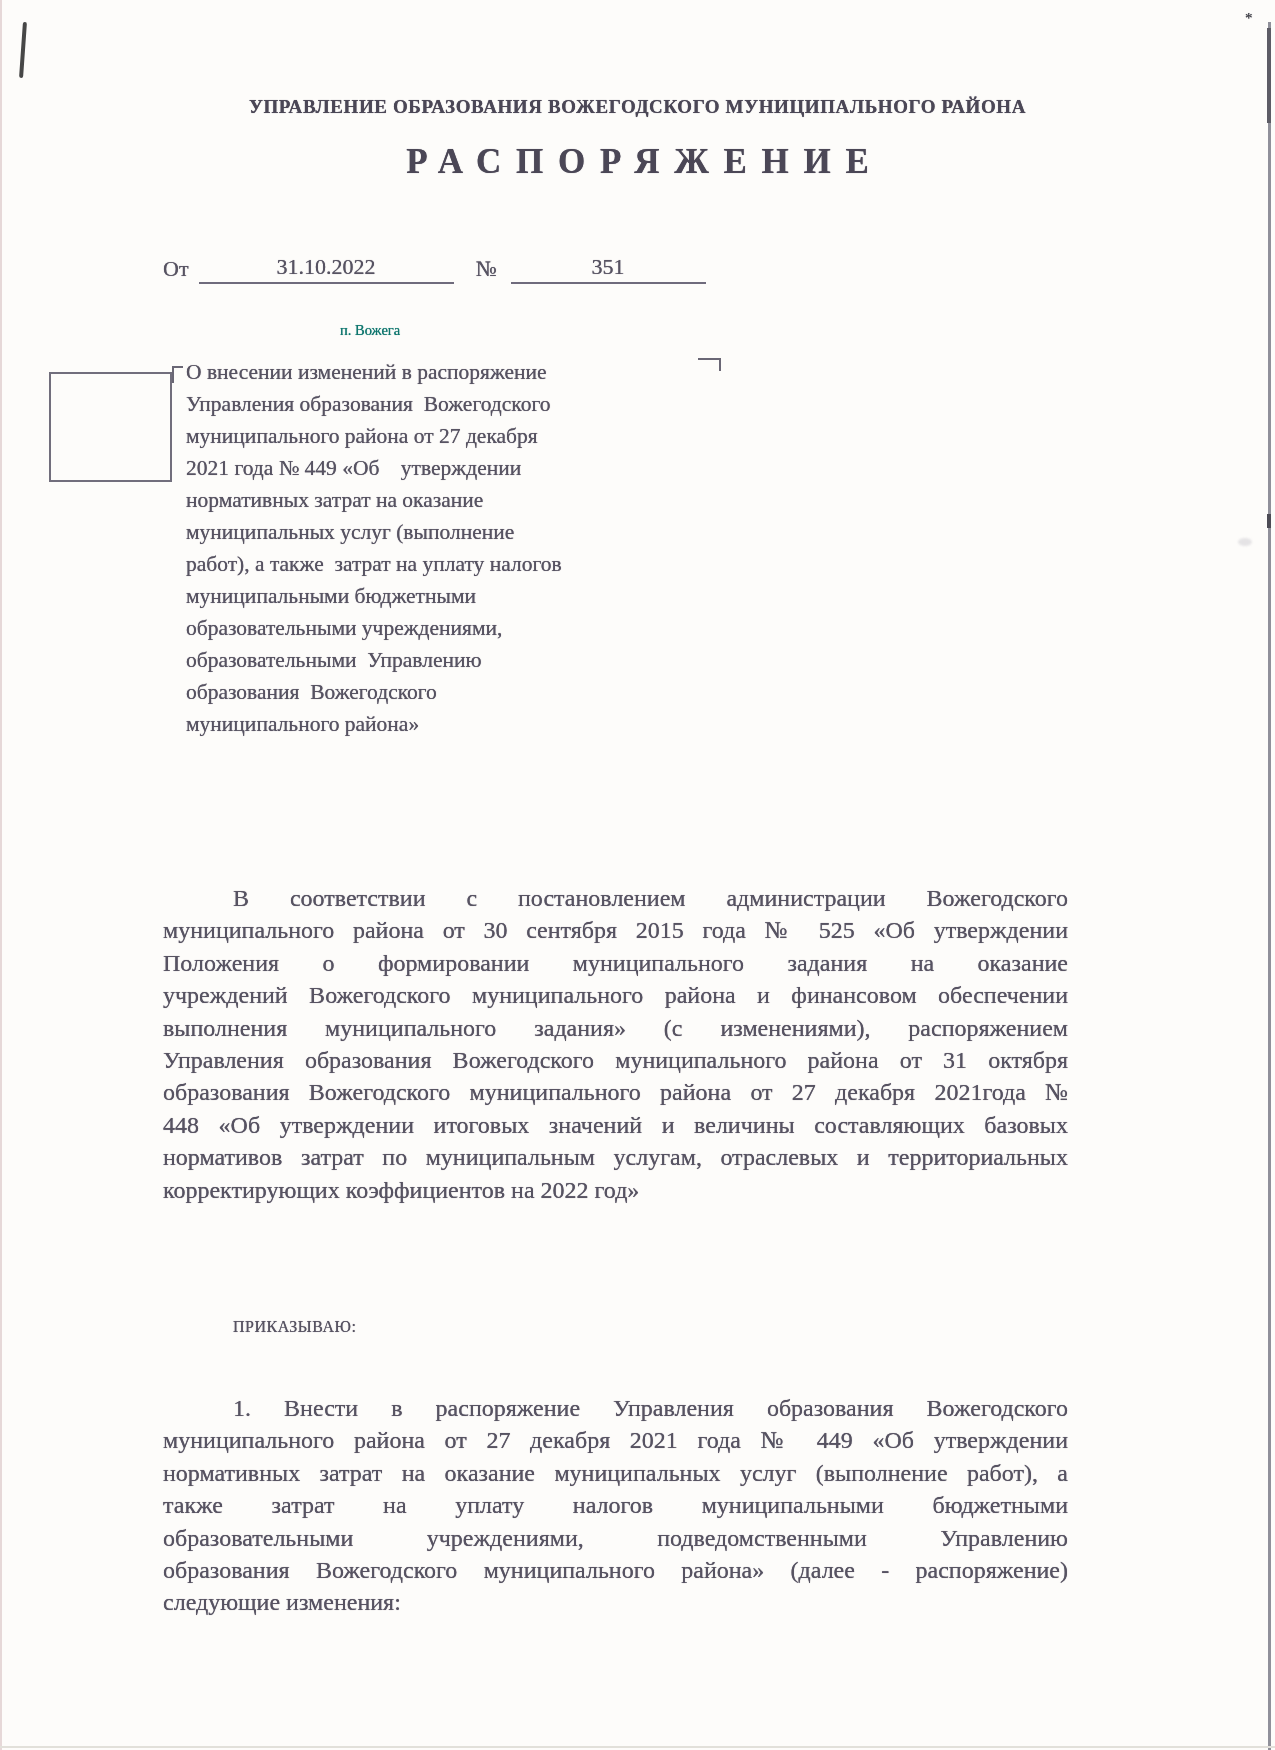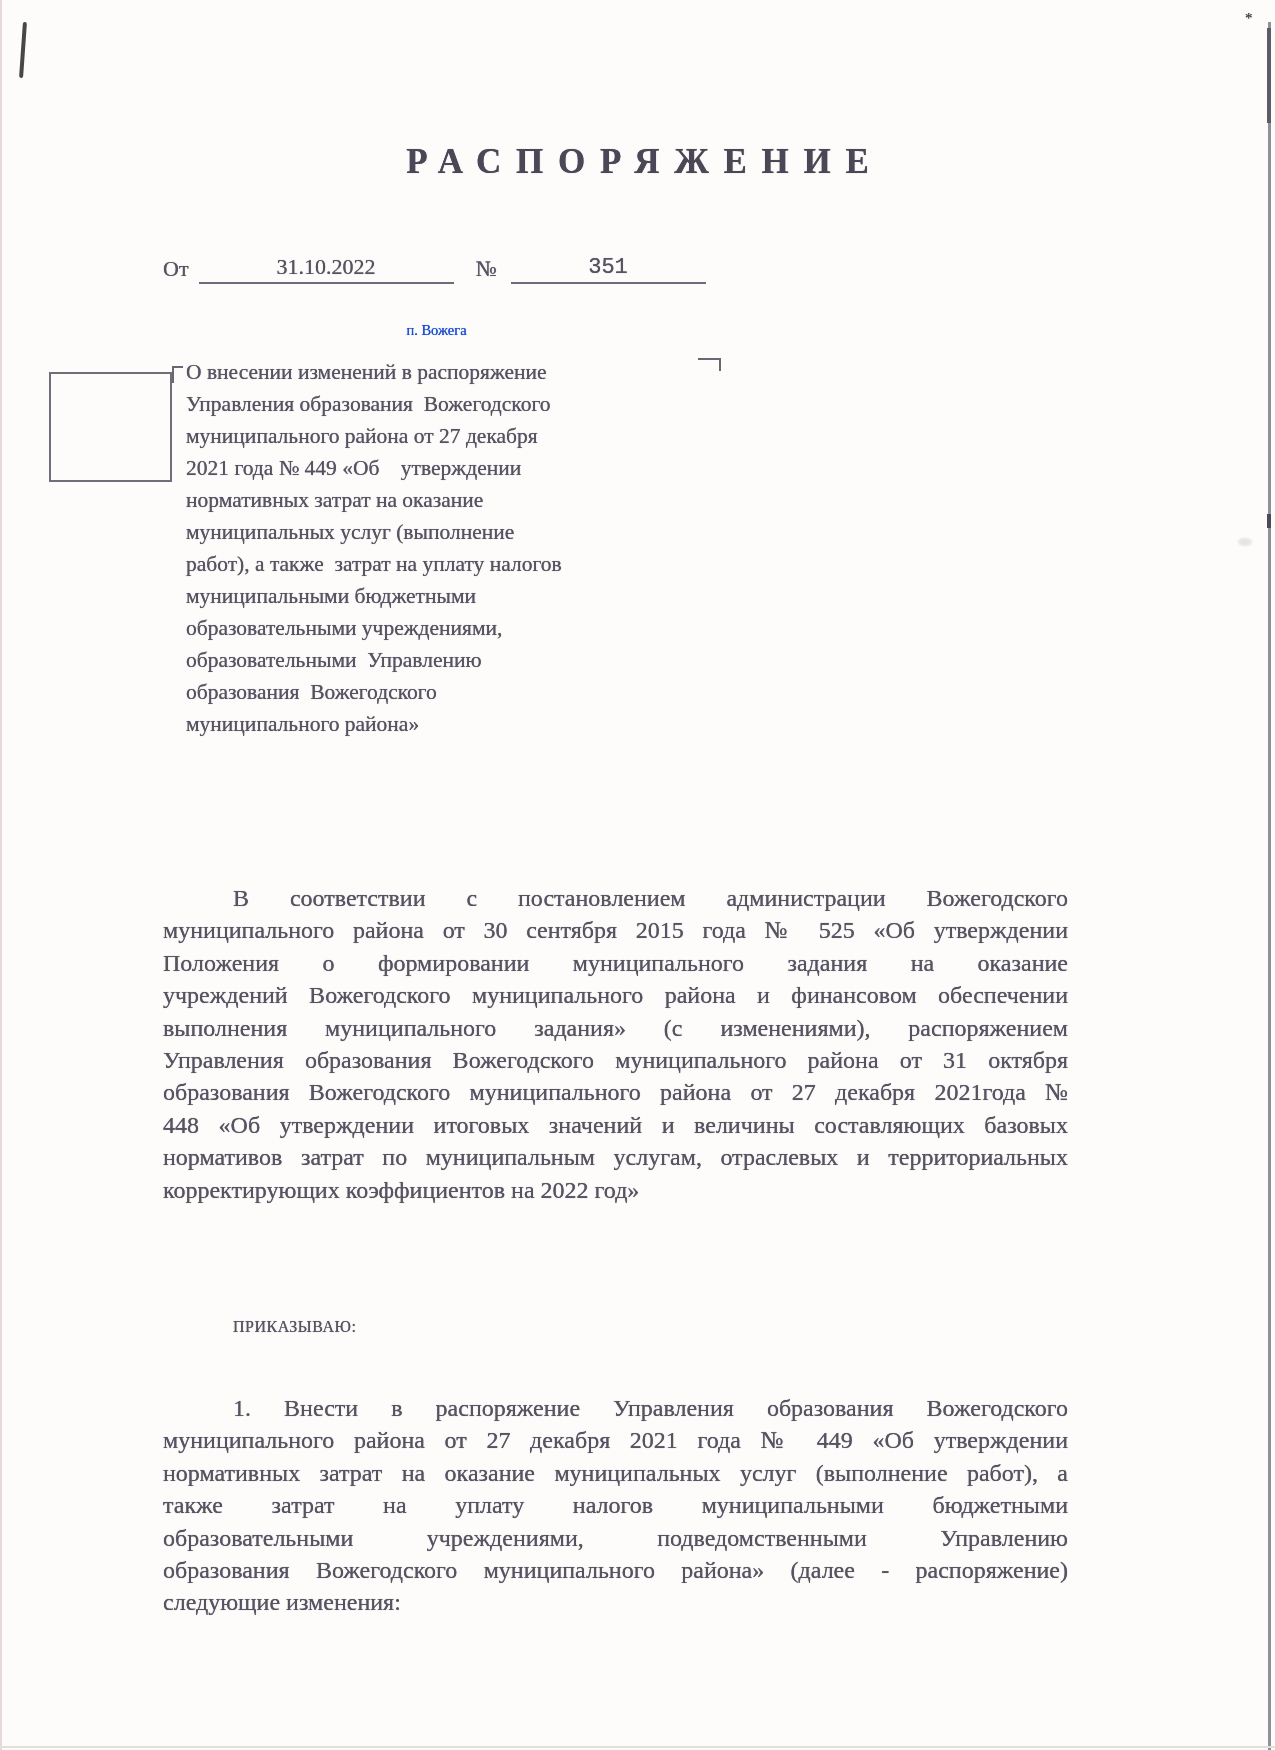--- a/index.html
+++ b/index.html
@@ -41,25 +41,25 @@
     display:flex;align-items:flex-end;
     font-size:22px;
   }
   .meta-label{padding-bottom:2px;}
   .u-line{
     display:inline-block;text-align:center;
     border-bottom:2px solid var(--rule);
     padding-bottom:2px;
   }
   .u-date{width:255px;margin-left:10px;}
-  .u-num{width:195px;margin-left:14px;font-family:Liberation Mono, monospace;}
+  .u-num{width:195px;margin-left:14px;}
   .num-sign{margin-left:22px;padding-bottom:2px;}
   .place{
-    position:absolute;left:329px;top:322px;width:215px;
-    text-align:center;font-size:14.5px;color:#1d4ed8;
+    position:absolute;left:340px;top:322px;width:215px;
+    font-size:14.5px;color:#0f766e;
   }
 
   
   .stamp-box{
     position:absolute;left:49px;top:372px;width:123px;height:110px;
     border:2px solid #716e7c;
   }
   .corner-open{
     position:absolute;left:172px;top:366px;width:11px;height:17px;
     border-left:2px solid #6a6775;border-top:2px solid #6a6775;
@@ -140,20 +140,21 @@
 
   <div class="edge-left"></div>
   <div class="edge-right"></div>
   <div class="edge-right-dark-top"></div>
   <div class="edge-right-dark-mid"></div>
   <div class="edge-bottom"></div>
   <div class="tick-mark"></div>
   <span class="speck txt">*</span>
   <div class="smudge"></div>
 
+  <div class="letterhead txt">УПРАВЛЕНИЕ ОБРАЗОВАНИЯ ВОЖЕГОДСКОГО МУНИЦИПАЛЬНОГО РАЙОНА</div>
   <div class="doc-title txt">РАСПОРЯЖЕНИЕ</div>
 
   <div class="meta-line txt">
     <span class="meta-label">От</span>
     <span class="u-line u-date">31.10.2022</span>
     <span class="num-sign">№</span>
     <span class="u-line u-num">351</span>
   </div>
   <div class="place txt">п. Вожега</div>
 

